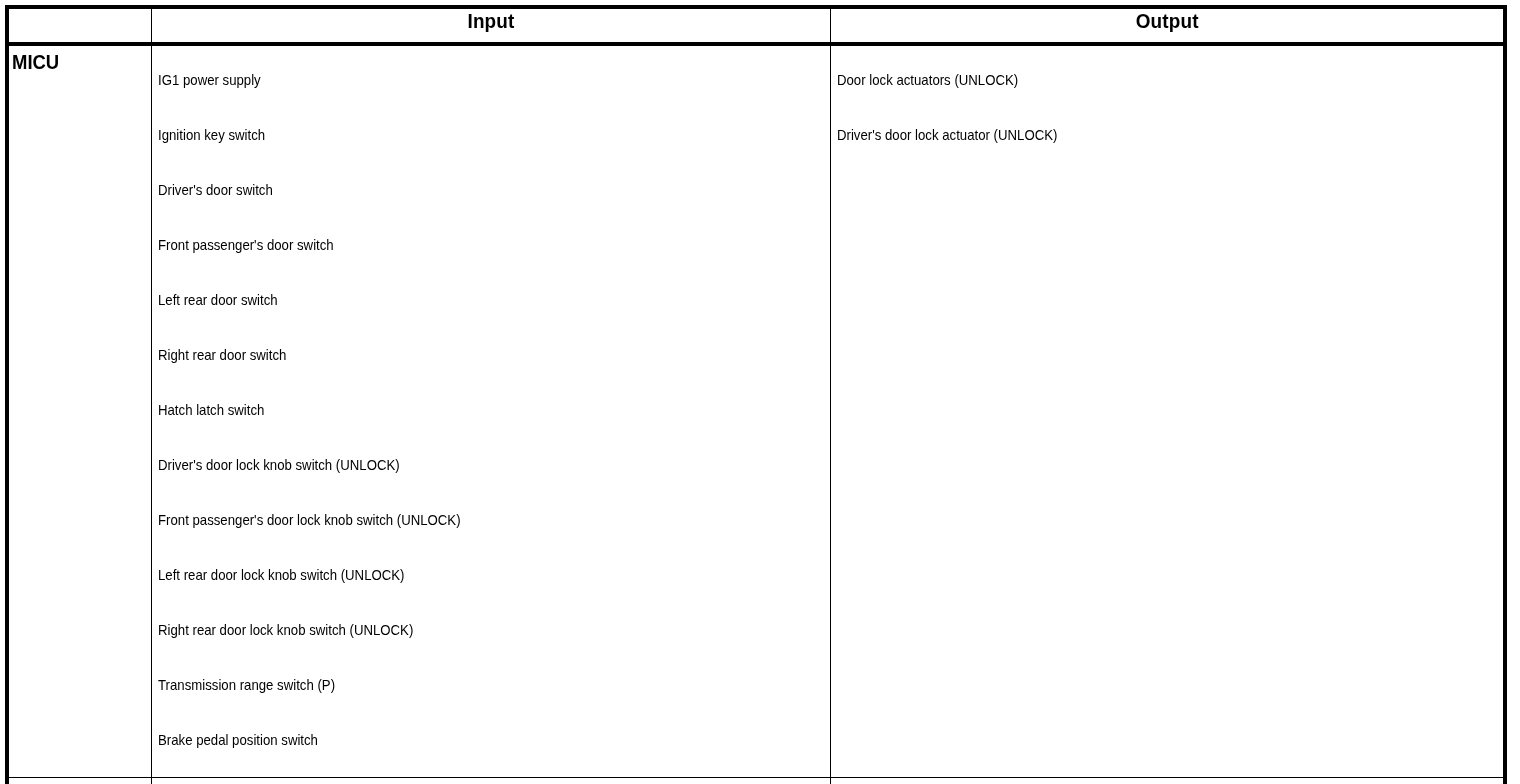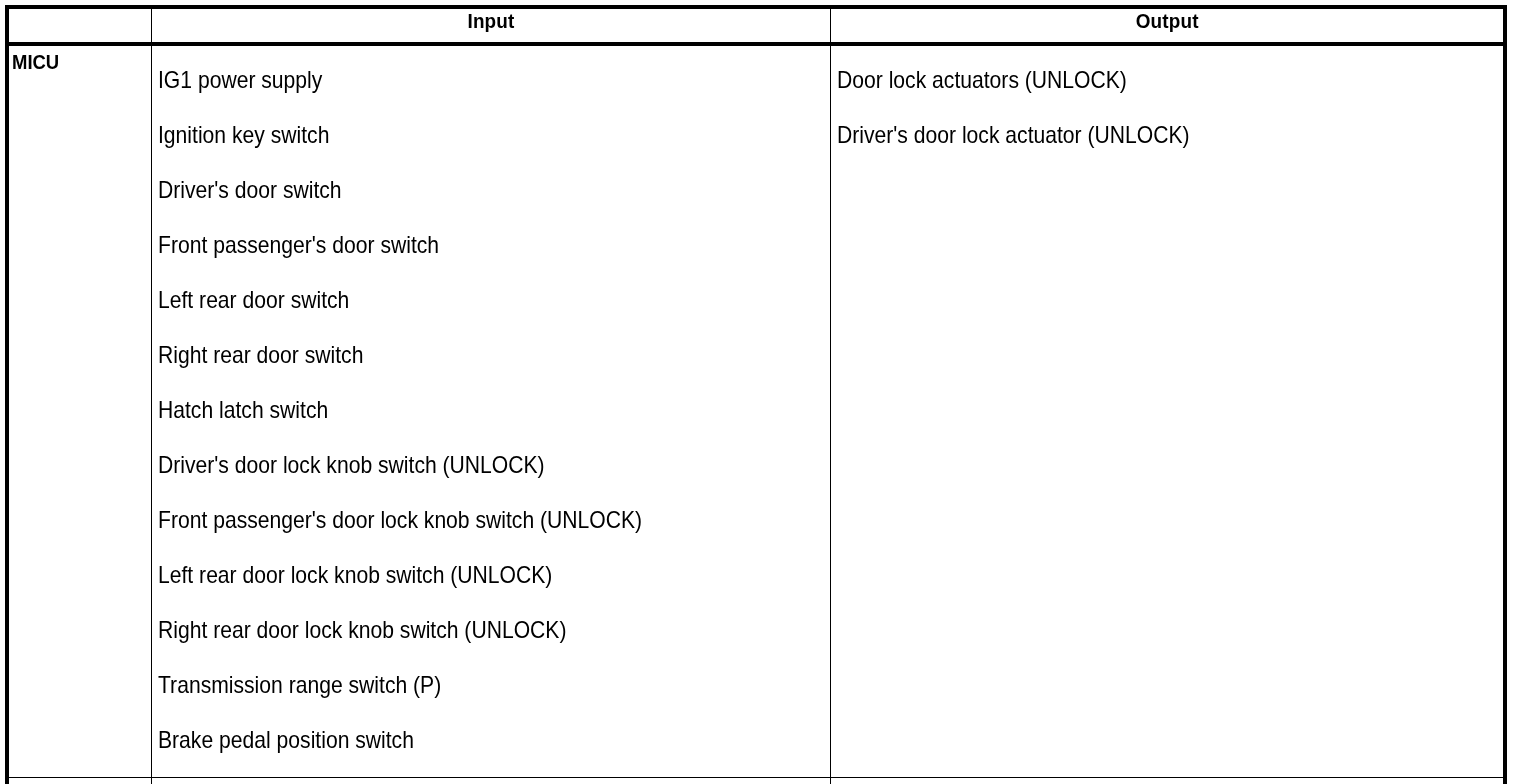--- a/index.html
+++ b/index.html
@@ -94,21 +94,21 @@
     padding: 6px 0 10px 6px;
   }
   td.list.main { height: 686px; }
 
   ul.lines {
     list-style: none;
     margin: 0;
     padding: 0;
   }
   ul.lines li {
-    font-size: 24px;
+    font-size: 15px;
     line-height: 55px;
     height: 55px;
     white-space: nowrap;
   }
   ul.lines li > span {
     display: inline-block;
     transform: scaleX(0.88);
     transform-origin: left center;
   }
 

